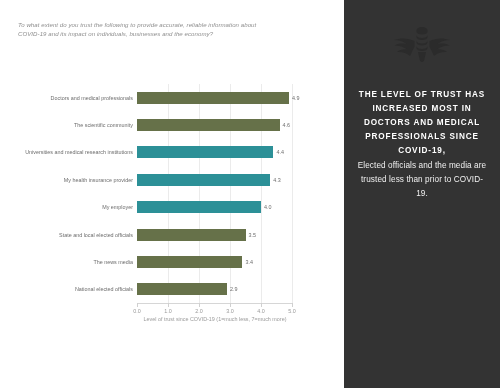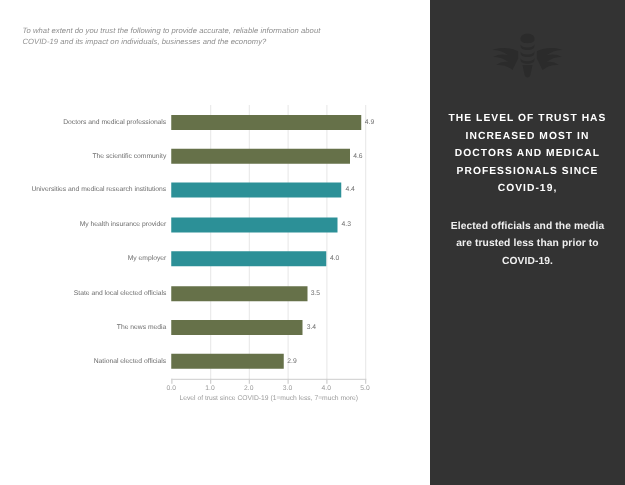--- a/index.html
+++ b/index.html
@@ -167,23 +167,22 @@
     color: #ffffff;
   }
   #callout-sub {
     font-size: 8.2px;
     font-weight: normal;
     letter-spacing: 0.1px;
     line-height: 1.72;
     color: #f0f0f0;
   }
   #callout-body {
-    margin-top: 15px;
     font-size: 8.2px;
-    font-weight: bold;
+    font-weight: normal;
     letter-spacing: 0.1px;
     line-height: 1.72;
     color: #f0f0f0;
   }
 </style>
 </head>
 <body>
 
 <div id="slide">
 

